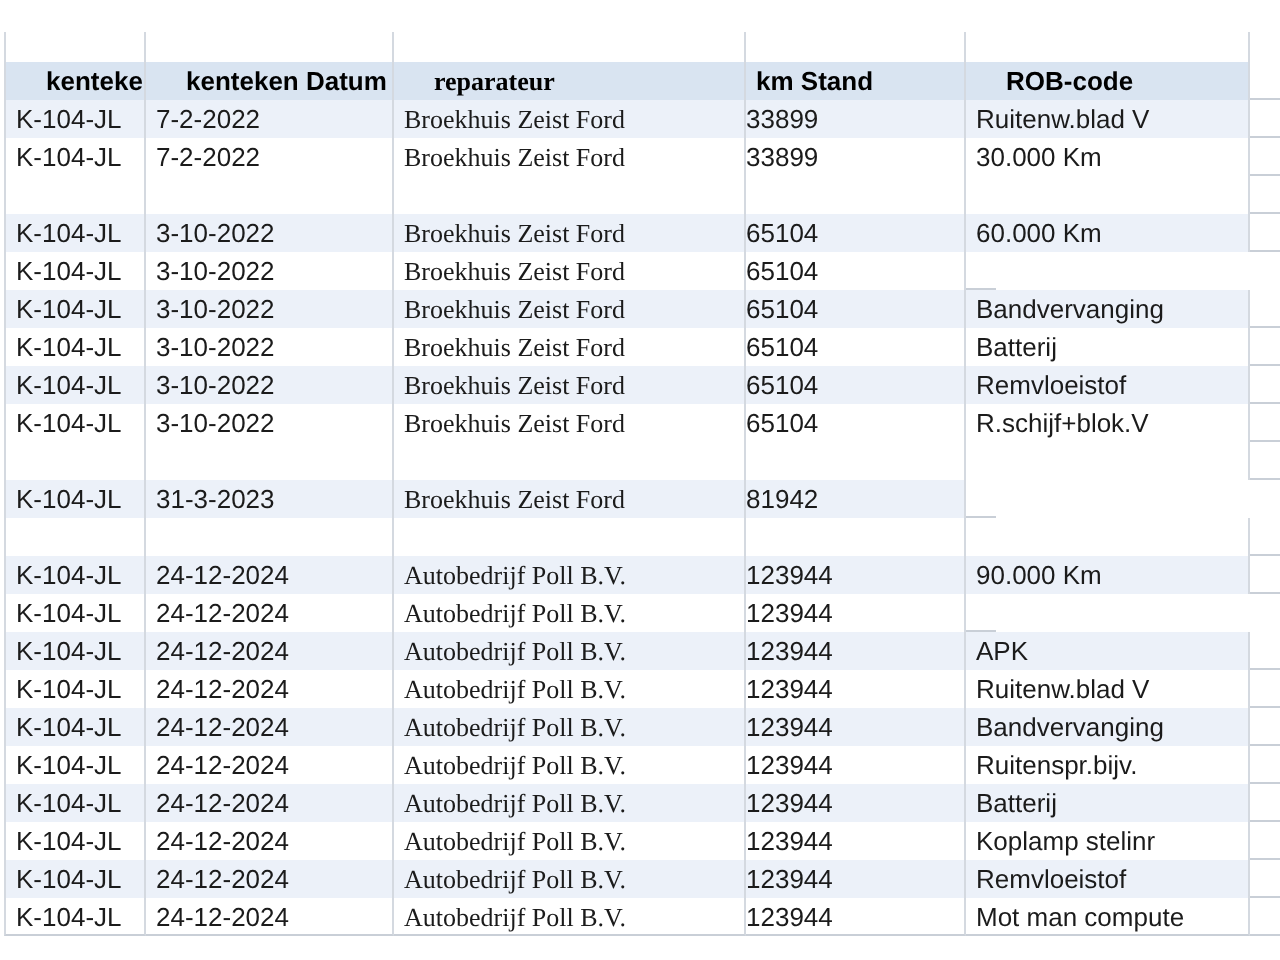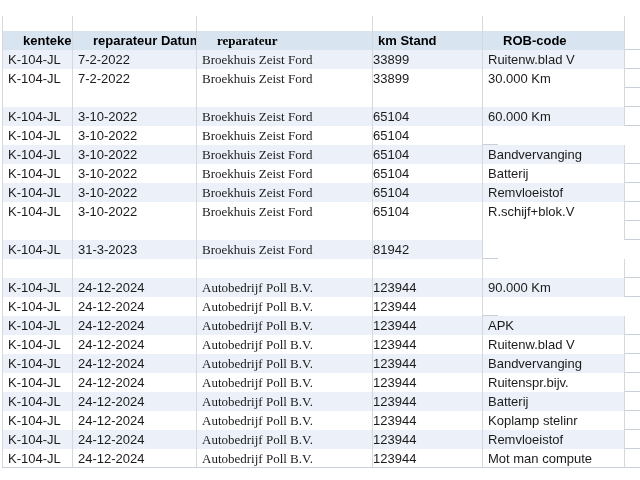--- a/index.html
+++ b/index.html
@@ -53,21 +53,21 @@
     <div class="cell first c0"></div>
     <div class="cell c1"></div>
     <div class="cell c2"></div>
     <div class="cell c3"></div>
     <div class="cell c4"></div>
     <div class="cell c5"></div>
   </div>
 
   <div class="row header">
     <div class="cell first c0">kenteken</div>
-    <div class="cell c1">reparateur Datum</div>
+    <div class="cell c1">kenteken Datum</div>
     <div class="cell c2">reparateur</div>
     <div class="cell c3">km Stand</div>
     <div class="cell c4">ROB-code</div>
     <div class="cell c5"></div>
   </div>
 
   <div id="tbody">
       <div class="row shaded">
         <div class="cell c0 first">K-104-JL</div>
         <div class="cell c1">7-2-2022</div>

